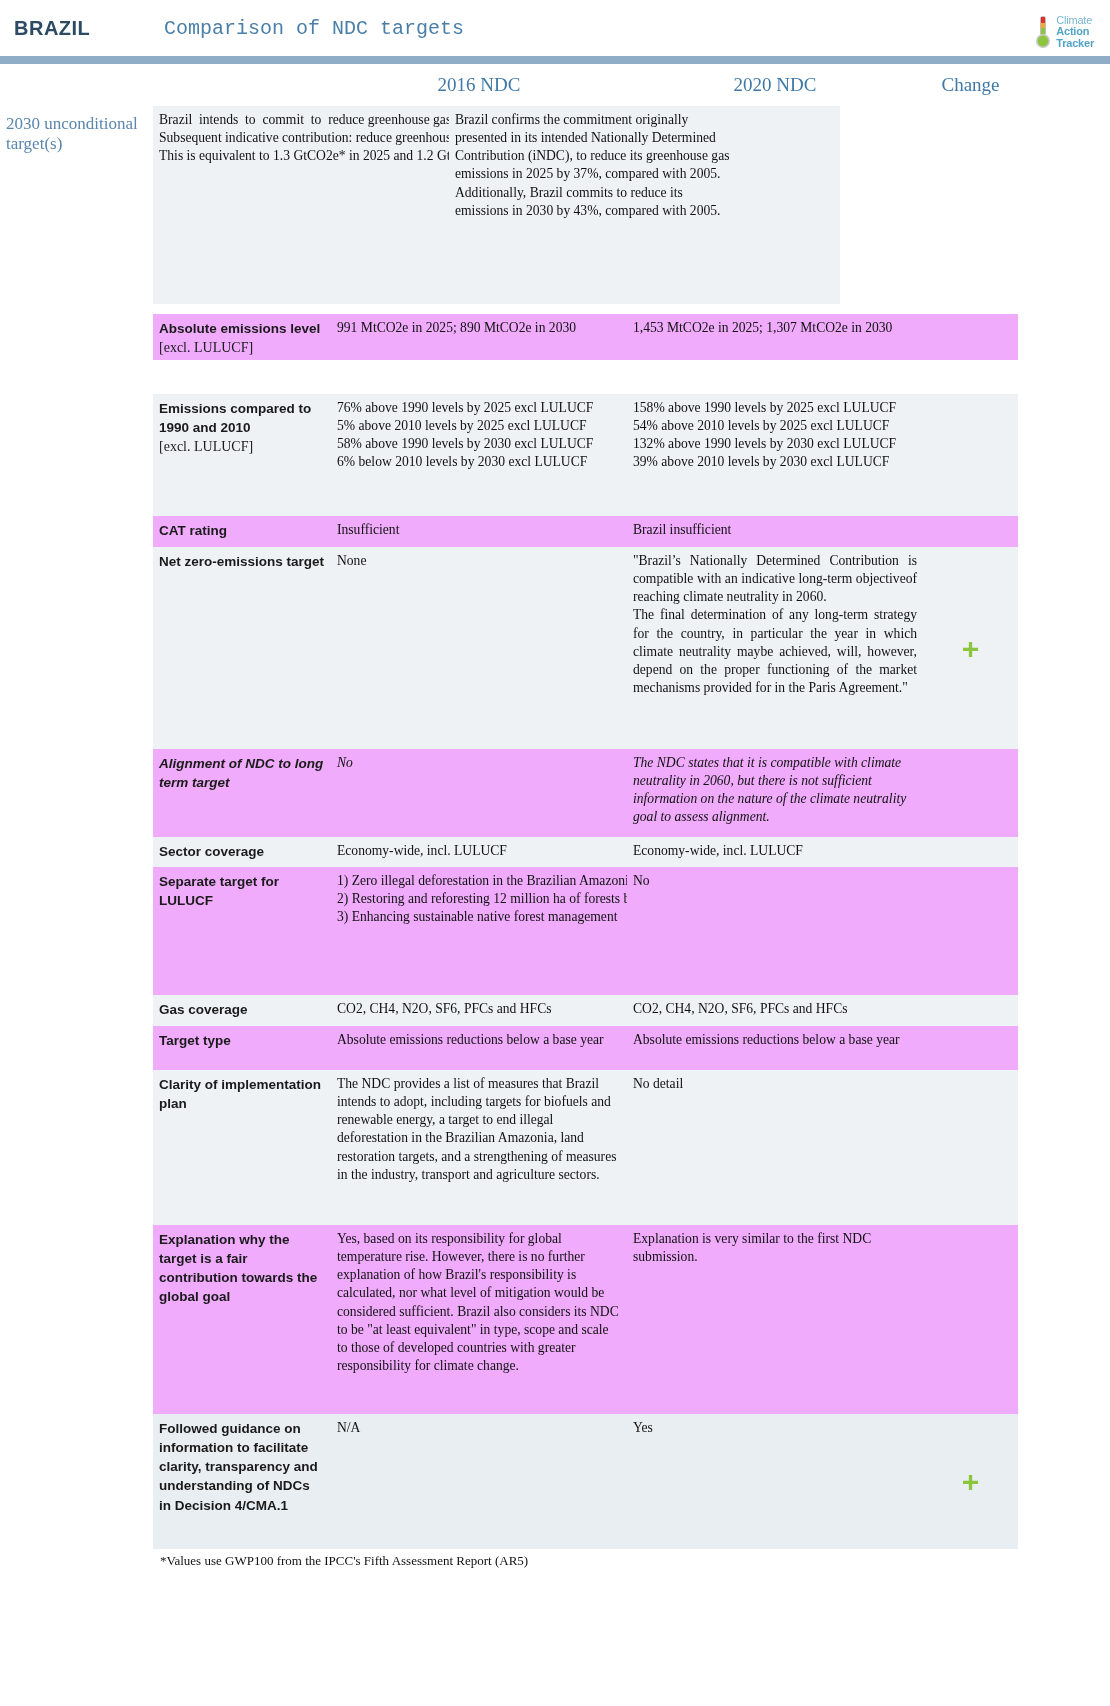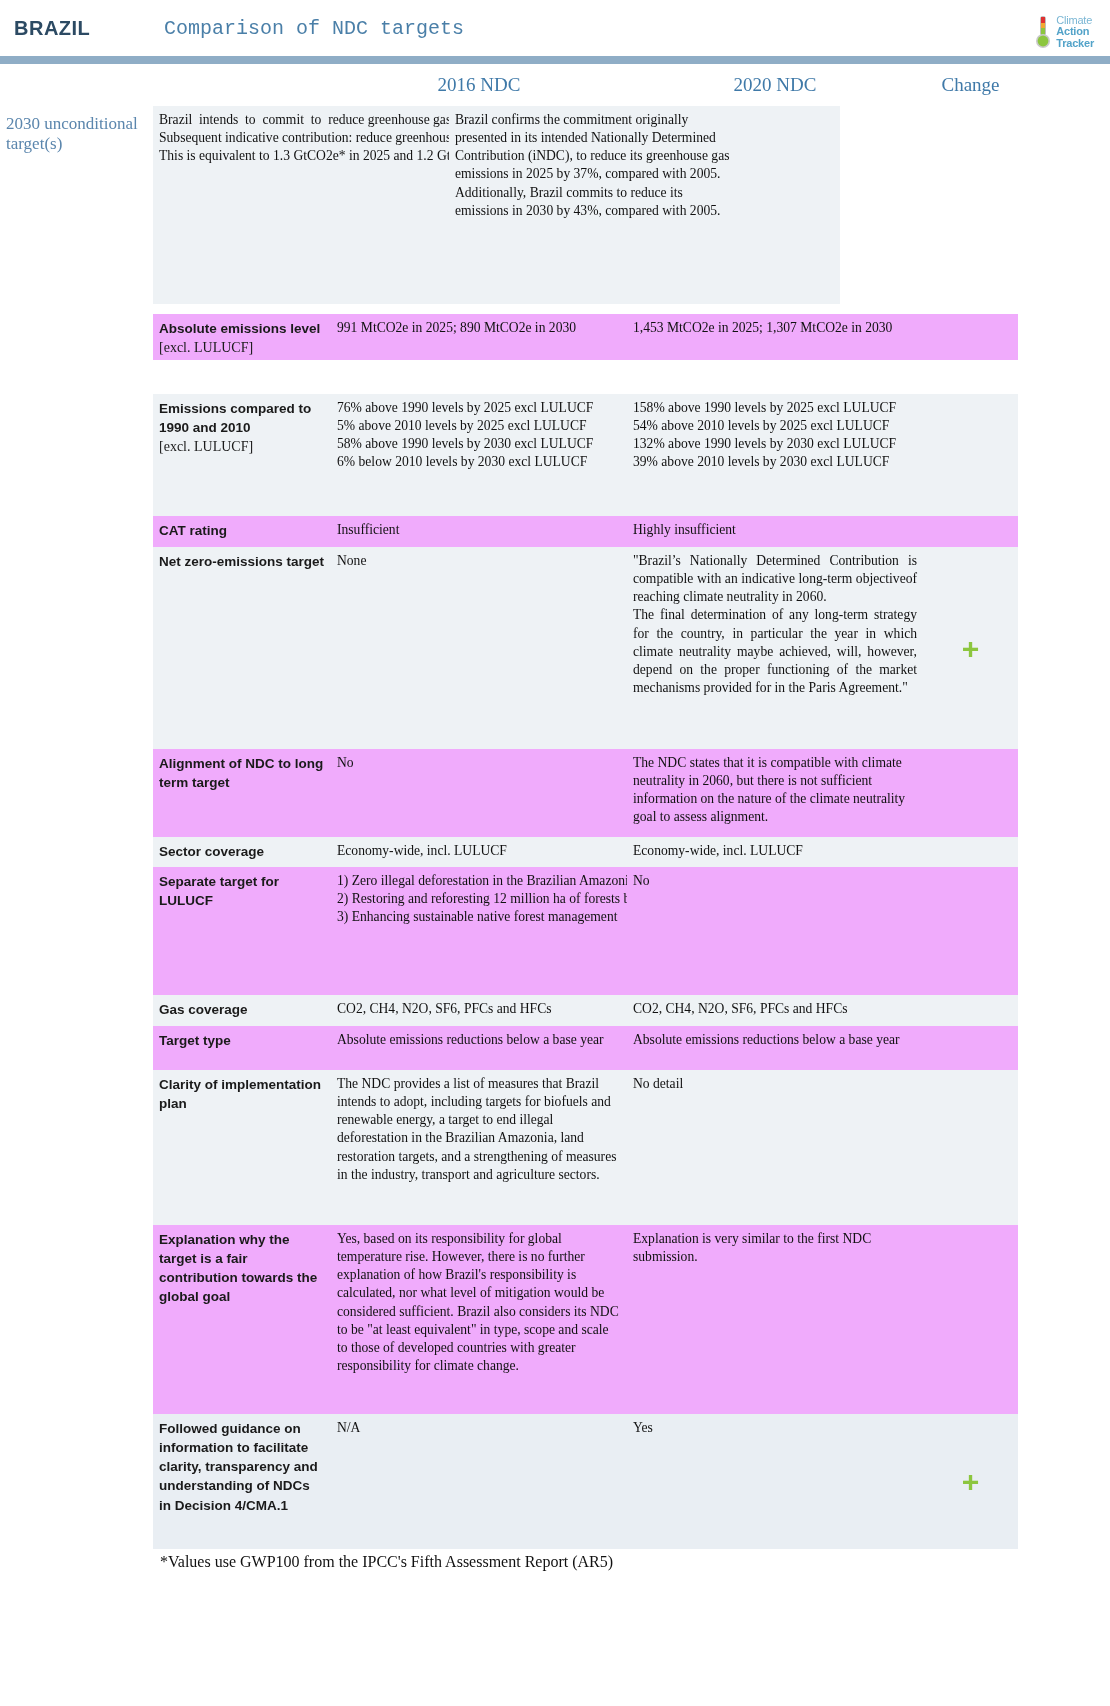--- a/index.html
+++ b/index.html
@@ -128,21 +128,21 @@
     font-size: 30px;
     line-height: 1;
     display: flex;
     align-items: center;
     justify-content: center;
   }
   .change-cell { display:flex; align-items:center; justify-content:center; }
 
   .footnote {
     font-family: "Liberation Serif", serif;
-    font-size: 16px;
+    font-size: 13px;
     color: #111;
     padding: 4px 0 0 160px;
   }
 </style>
 </head>
 <body>
 
 <div class="header">
   <div class="brand-country">BRAZIL</div>
   <div class="header-title">Comparison of NDC targets</div>
@@ -210,38 +210,38 @@
 39% above 2010 levels by 2030 excl LULUCF</div>
     <div class="c-change cell band-a change-cell">
         <span class="plus"></span>
       </div>
   </div>
 
   <div class="row" style="height:31px;">
     <div class="c-side" style="background:#fff;"></div>
     <div class="c-topic cell band-b topic">CAT rating</div>
     <div class="c-2016 cell band-b body-text">Insufficient</div>
-    <div class="c-2020 cell band-b body-text">Highly insufficient</div>
+    <div class="c-2020 cell band-b body-text">Brazil insufficient</div>
     <div class="c-change cell band-b change-cell">
         <span class="plus"></span>
       </div>
   </div>
 
   <div class="row" style="height:202px;">
     <div class="c-side" style="background:#fff;"></div>
     <div class="c-topic cell band-a topic">Net zero-emissions target</div>
     <div class="c-2016 cell band-a body-text">None</div>
     <div class="c-2020 cell band-a body-text justify">"Brazil’s Nationally Determined Contribution is compatible with an indicative long-term objectiveof reaching climate neutrality in 2060.
 The final determination of any long-term strategy for the country, in particular the year in which climate neutrality maybe  achieved,  will, however,  depend  on  the  proper  functioning of the  market mechanisms provided for in the Paris Agreement."</div>
     <div class="c-change cell band-a change-cell">
         <span class="plus">+</span>
       </div>
   </div>
 
-  <div class="row" style="height:88px;">
+  <div class="row" style="height:88px;font-style:italic;">
     <div class="c-side" style="background:#fff;"></div>
     <div class="c-topic cell band-b topic">Alignment of NDC to long term target</div>
     <div class="c-2016 cell band-b body-text">No</div>
     <div class="c-2020 cell band-b body-text">The NDC states that it is compatible with climate neutrality in 2060, but there is not sufficient information on the nature of the climate neutrality goal to assess alignment.</div>
     <div class="c-change cell band-b change-cell">
         <span class="plus"></span>
       </div>
   </div>
 
   <div class="row" style="height:30px;">

